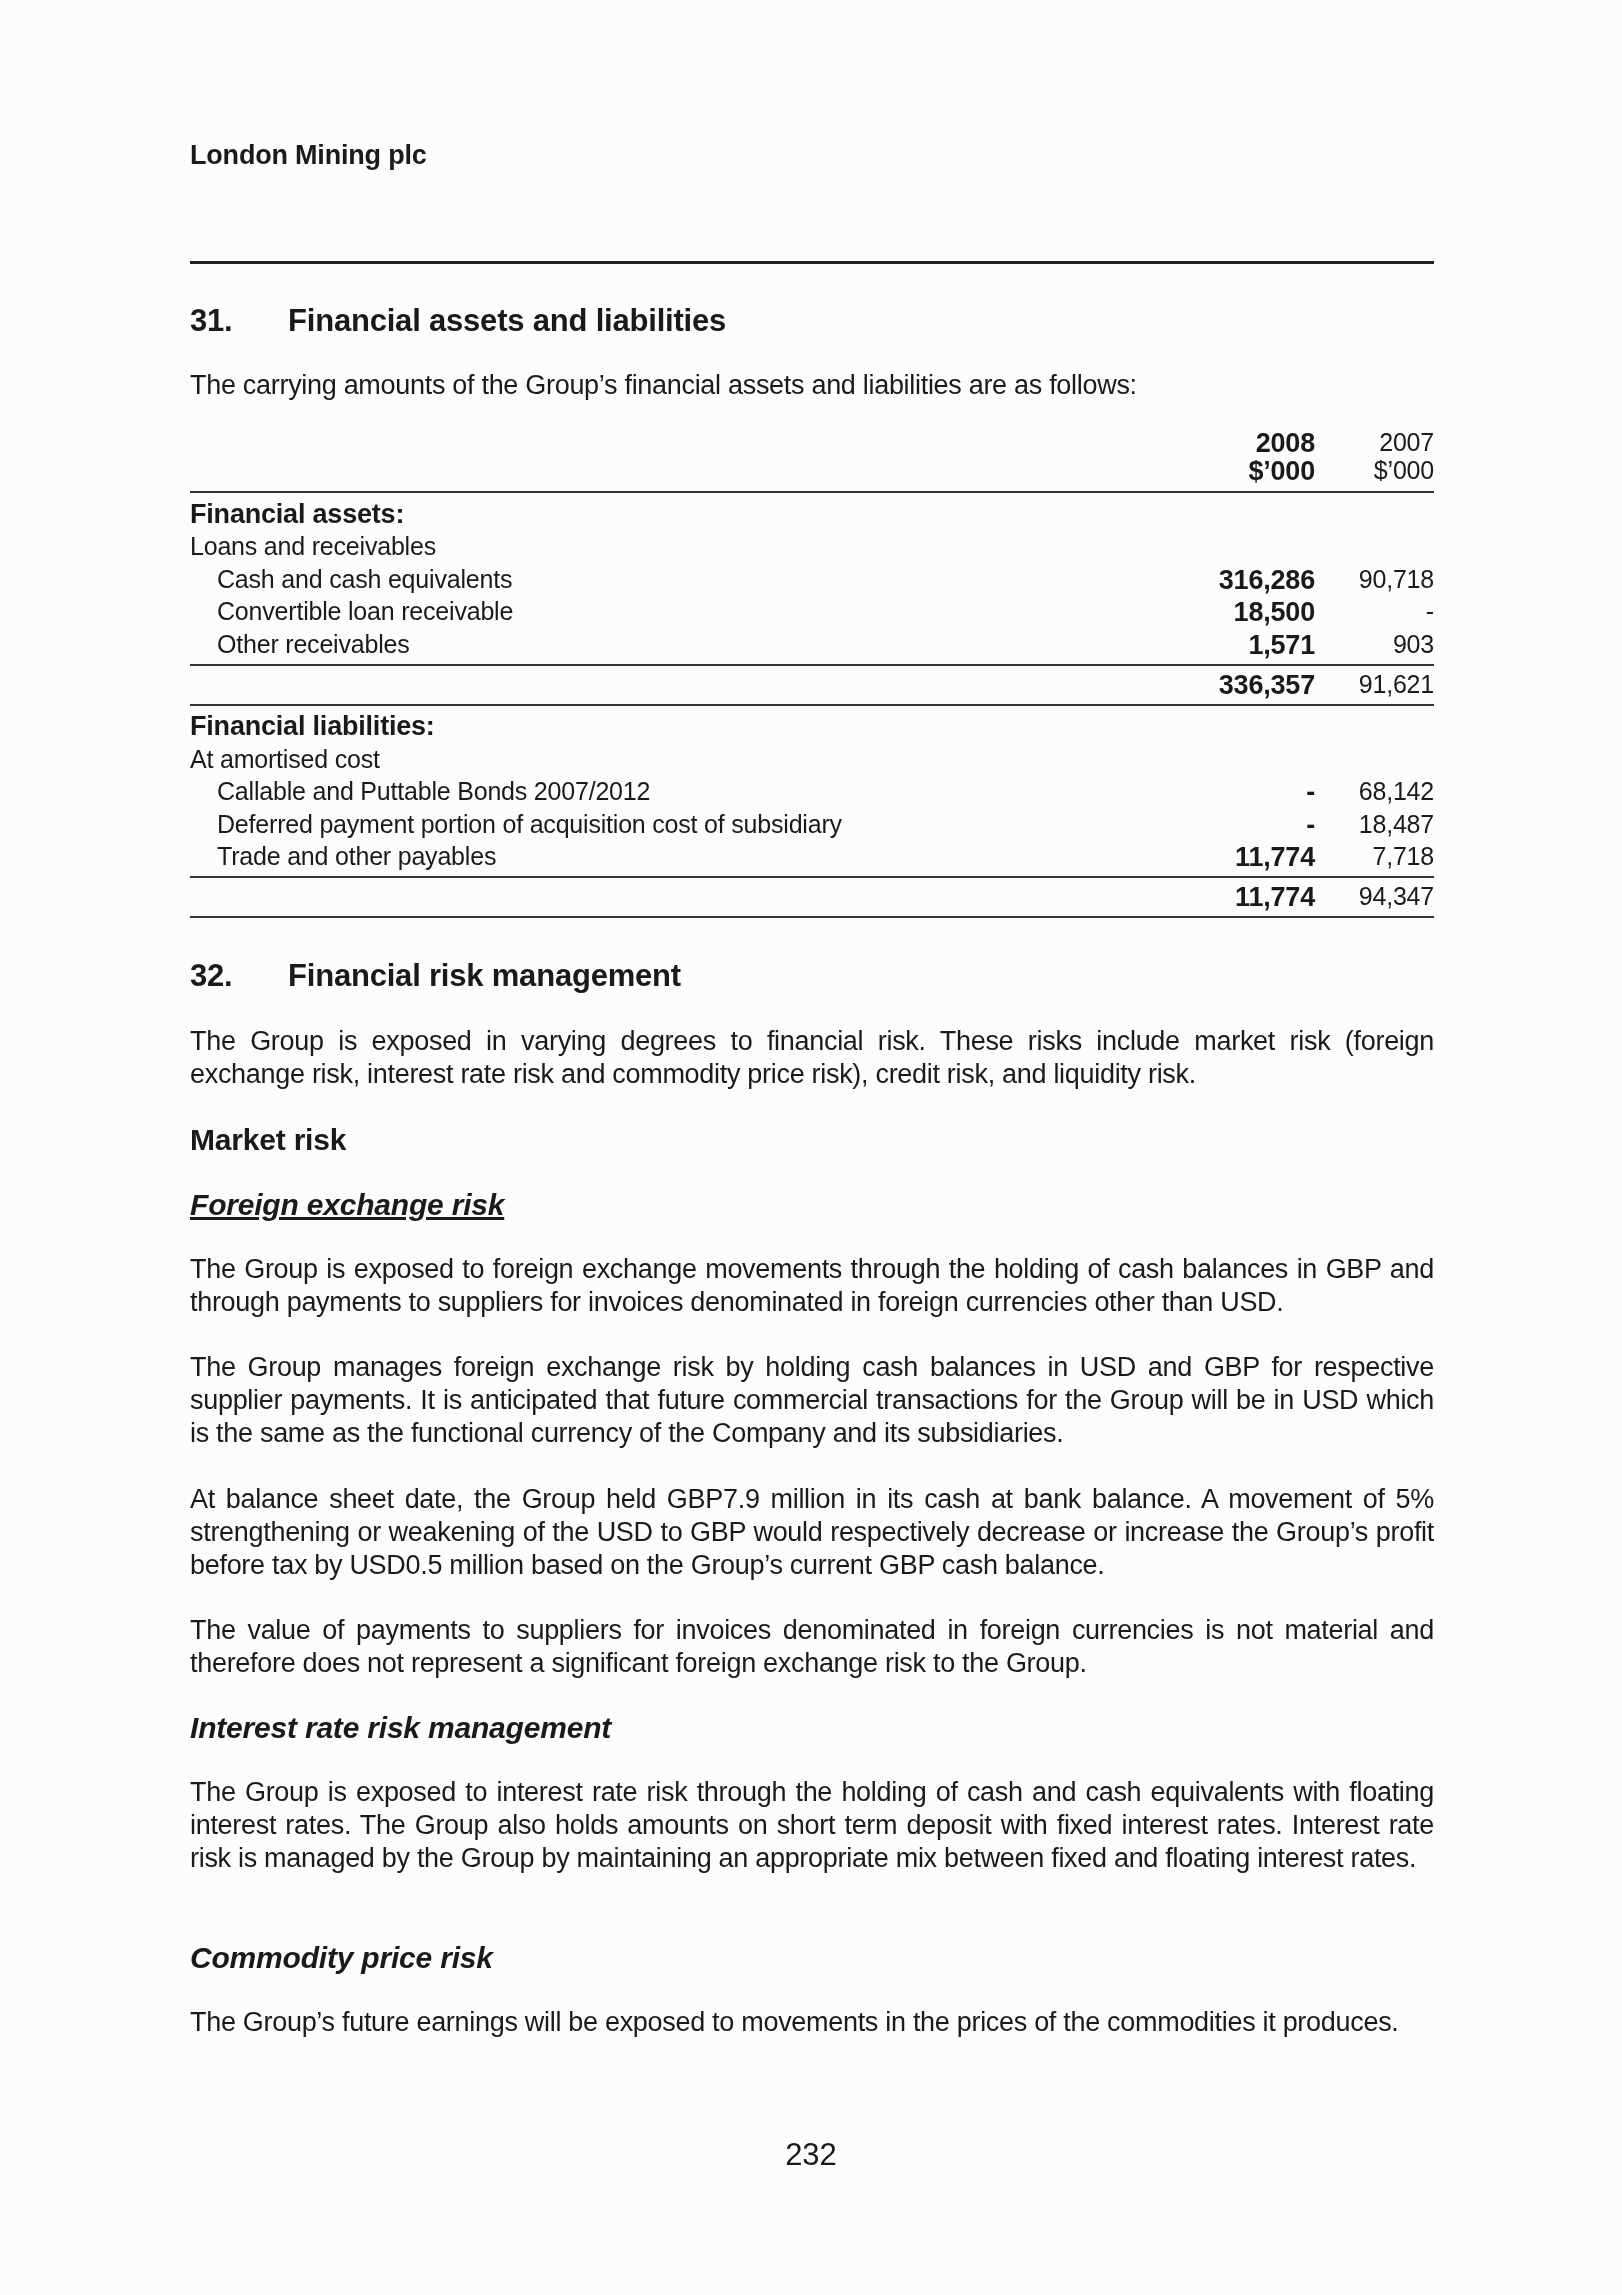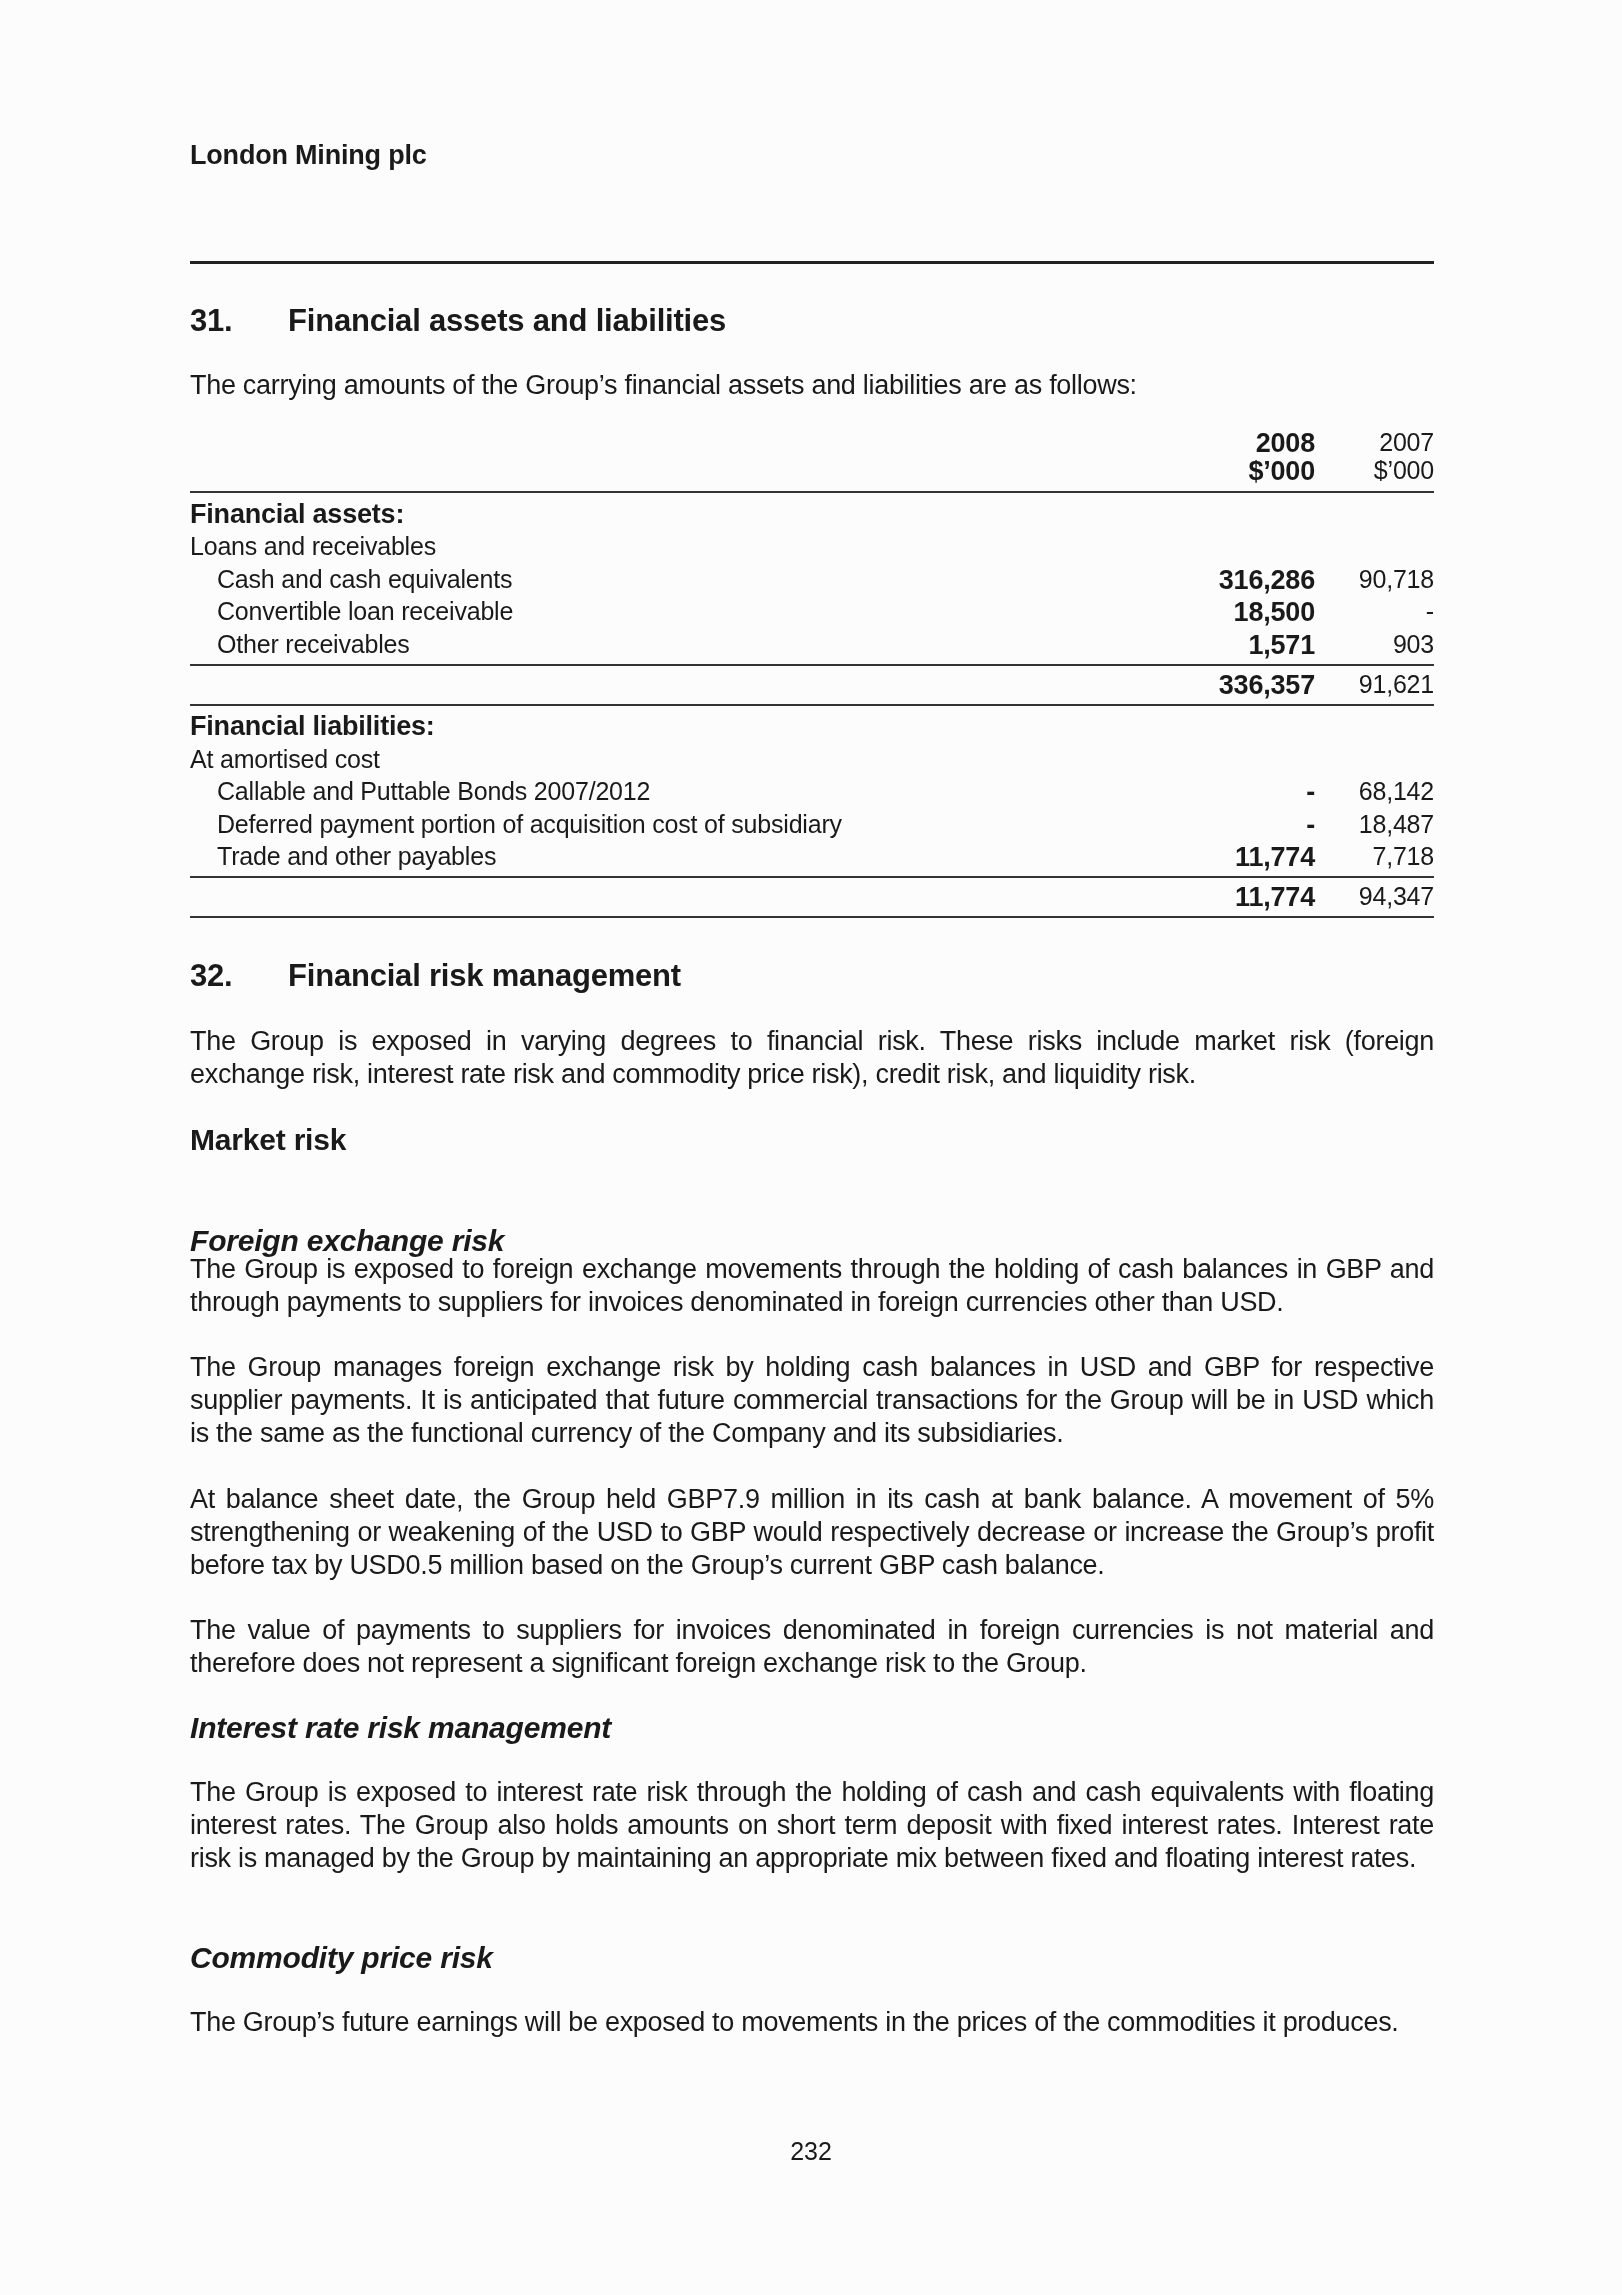--- a/index.html
+++ b/index.html
@@ -31,21 +31,21 @@
   
   .tbl { position: absolute; left: 0; width: 1244px; font-size: 25px; letter-spacing: -0.2px; }
   .row { position: absolute; left: 0; width: 1244px; height: 33px; }
   .row .label { position: absolute; left: 0; top: 0; white-space: nowrap; }
   .row .label.ind { left: 27px; }
   .row .label.bold { font-weight: bold; font-size: 27px; }
   .row .c08 { position: absolute; right: 119px; top: 0; font-weight: bold; font-size: 27px; text-align: right; white-space: nowrap; }
   .row .c07 { position: absolute; right: 0; top: 0; text-align: right; white-space: nowrap; }
   .rule { position: absolute; left: 0; width: 1244px; height: 1.6px; background: #333; }
 
-  .footer { position: absolute; top: 2137px; left: 0; width: 1622px; text-align: center; font-size: 25px; }
+  .footer { position: absolute; top: 2137px; left: 0; width: 1622px; text-align: center; font-size: 31px; }
 </style>
 </head>
 <body>
 
 <div class="page">
 
   <div class="header">
     <div class="line">London Mining plc</div>
   </div>
   <div class="header-rule"></div>
@@ -123,21 +123,21 @@
     </div>
     <div class="rule" style="top:916px;"></div>
   </div>
 
   <div class="section-title" style="top:958px;">
     <span class="num">32.</span><span>Financial risk management</span>
   </div>
   <div class="p" style="top:1025px;">The Group is exposed in varying degrees to financial risk. These risks include market risk (foreign exchange risk, interest rate risk and commodity price risk), credit risk, and liquidity risk.</div>
 
   <div class="h-sub" style="top:1123px;">Market risk</div>
-  <div class="h-sub ital" style="top:1224px;">Foreign exchange risk</div>
+  <div class="h-sub ital" style="top:1188px;text-decoration:underline;">Foreign exchange risk</div>
 
   <div class="p" style="top:1253px;">The Group is exposed to foreign exchange movements through the holding of cash balances in GBP and through payments to suppliers for invoices denominated in foreign currencies other than USD.</div>
   <div class="p" style="top:1351px;">The Group manages foreign exchange risk by holding cash balances in USD and GBP for respective supplier payments. It is anticipated that future commercial transactions for the Group will be in USD which is the same as the functional currency of the Company and its subsidiaries.</div>
   <div class="p" style="top:1483px;">At balance sheet date, the Group held GBP7.9 million in its cash at bank balance. A movement of 5% strengthening or weakening of the USD to GBP would respectively decrease or increase the Group’s profit before tax by USD0.5 million based on the Group’s current GBP cash balance.</div>
   <div class="p" style="top:1614px;">The value of payments to suppliers for invoices denominated in foreign currencies is not material and therefore does not represent a significant foreign exchange risk to the Group.</div>
 
   <div class="h-sub ital" style="top:1711px;">Interest rate risk management</div>
   <div class="p" style="top:1776px;">The Group is exposed to interest rate risk through the holding of cash and cash equivalents with floating interest rates. The Group also holds amounts on short term deposit with fixed interest rates. Interest rate risk is managed by the Group by maintaining an appropriate mix between fixed and floating interest rates.</div>
 
   <div class="h-sub ital" style="top:1941px;">Commodity price risk</div>

